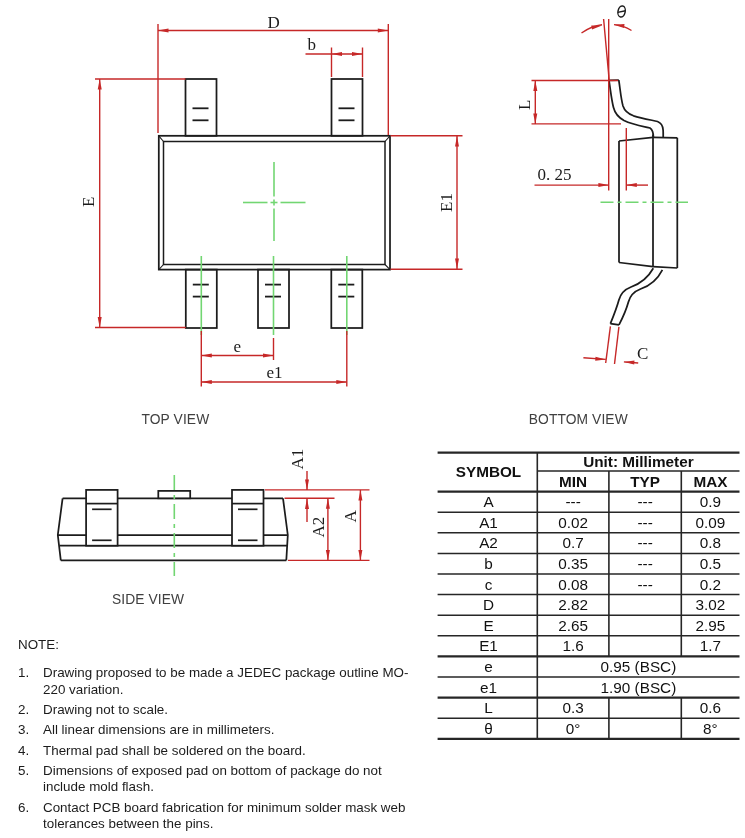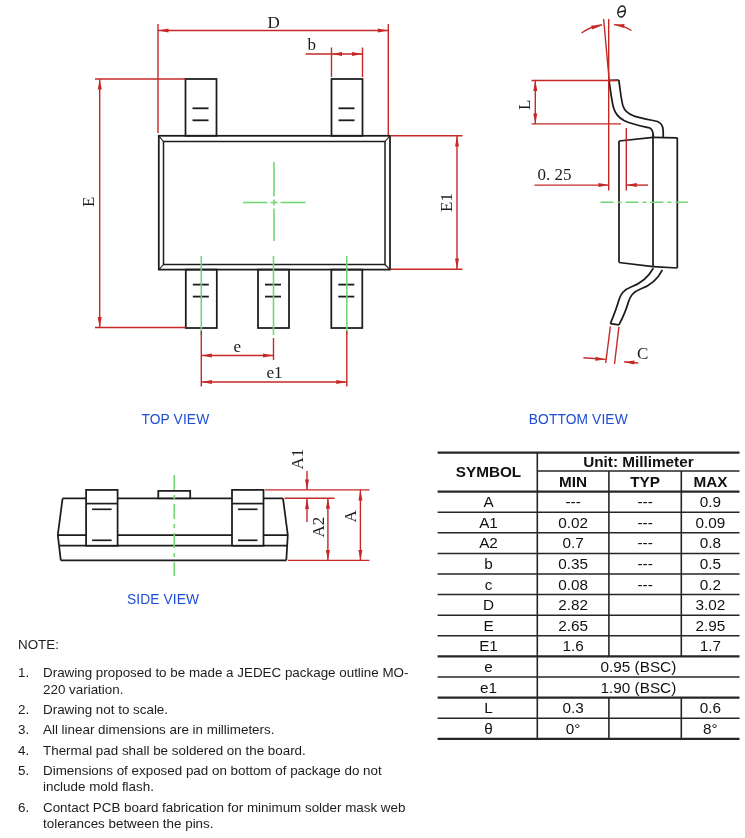--- a/index.html
+++ b/index.html
@@ -1,19 +1,19 @@
 <!DOCTYPE html>
 <html><head>
 <meta charset="utf-8">
 <style>
 html,body{margin:0;padding:0;background:#ffffff;}
 #page{position:relative;width:745px;height:838px;overflow:hidden;background:#ffffff;
   font-family:"Liberation Sans",sans-serif;color:#1c1c1c;}
 #art{position:absolute;left:0;top:0;}
-.cap{position:absolute;font-size:13.8px;color:#1d4ed8;letter-spacing:0.1px;}
+.cap{position:absolute;font-size:13.8px;color:#404040;letter-spacing:0.1px;}
 
 #note{position:absolute;left:18px;top:637px;font-size:13.4px;line-height:16.6px;color:#1c1c1c;white-space:nowrap;}
 #note .hd{font-weight:normal;margin-bottom:11.8px;}
 #note .it{position:relative;padding-left:25px;margin-bottom:3.6px;}
 #note .n{position:absolute;left:0;top:0;}
 </style>
 </head>
 <body>
 <div id="page">
 <svg id="art" width="745" height="838" viewBox="0 0 745 838" fill="none">
@@ -218,21 +218,21 @@
 <text x="488.5" y="713.2" font-family="Liberation Sans, sans-serif" font-size="15.3" fill="#111" text-anchor="middle">L</text>
 <text x="573.1" y="713.2" font-family="Liberation Sans, sans-serif" font-size="15.3" fill="#111" text-anchor="middle">0.3</text>
 <text x="710.4" y="713.2" font-family="Liberation Sans, sans-serif" font-size="15.3" fill="#111" text-anchor="middle">0.6</text>
 <text x="488.5" y="733.8" font-family="Liberation Sans, sans-serif" font-size="15.3" fill="#111" text-anchor="middle">θ</text>
 <text x="573.1" y="733.8" font-family="Liberation Sans, sans-serif" font-size="15.3" fill="#111" text-anchor="middle">0°</text>
 <text x="710.4" y="733.8" font-family="Liberation Sans, sans-serif" font-size="15.3" fill="#111" text-anchor="middle">8°</text>
 </svg>
 
 <div class="cap" style="left:141.5px;top:412px;">TOP VIEW</div>
 <div class="cap" style="left:528.8px;top:412px;text-align:right;">BOTTOM VIEW</div>
-<div class="cap" style="left:127px;top:592px;">SIDE VIEW</div>
+<div class="cap" style="left:112px;top:592px;">SIDE VIEW</div>
 
 <div id="note">
 <div class="hd">NOTE:</div>
 <div class="it"><span class="n">1.</span>Drawing proposed to be made a JEDEC package outline MO-<br>220 variation.</div>
 <div class="it"><span class="n">2.</span>Drawing not to scale.</div>
 <div class="it"><span class="n">3.</span>All linear dimensions are in millimeters.</div>
 <div class="it"><span class="n">4.</span>Thermal pad shall be soldered on the board.</div>
 <div class="it"><span class="n">5.</span>Dimensions of exposed pad on bottom of package do not<br>include mold flash.</div>
 <div class="it"><span class="n">6.</span>Contact PCB board fabrication for minimum solder mask web<br>tolerances between the pins.</div>
 </div>

